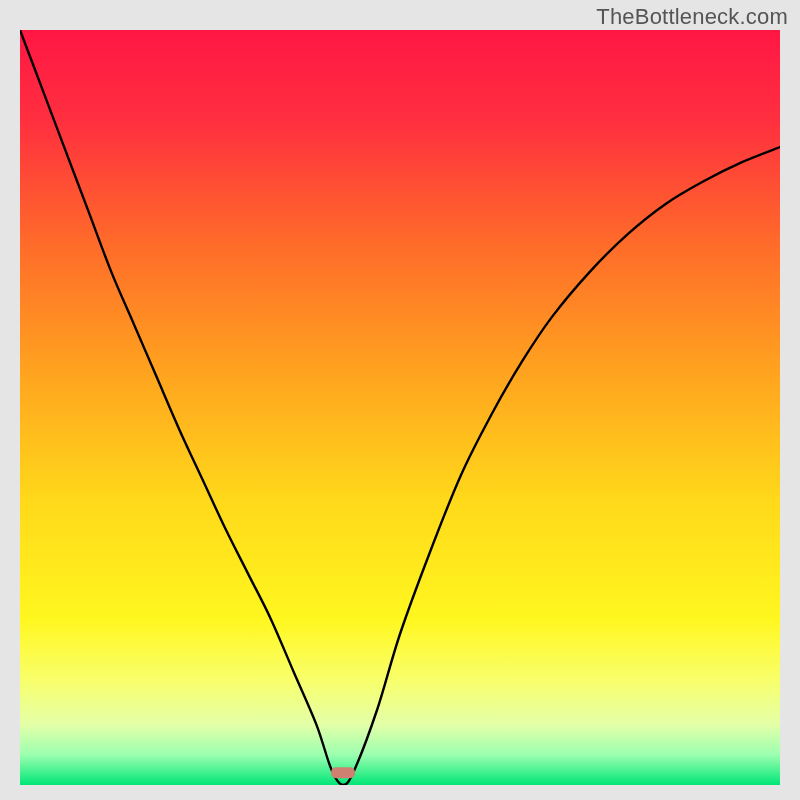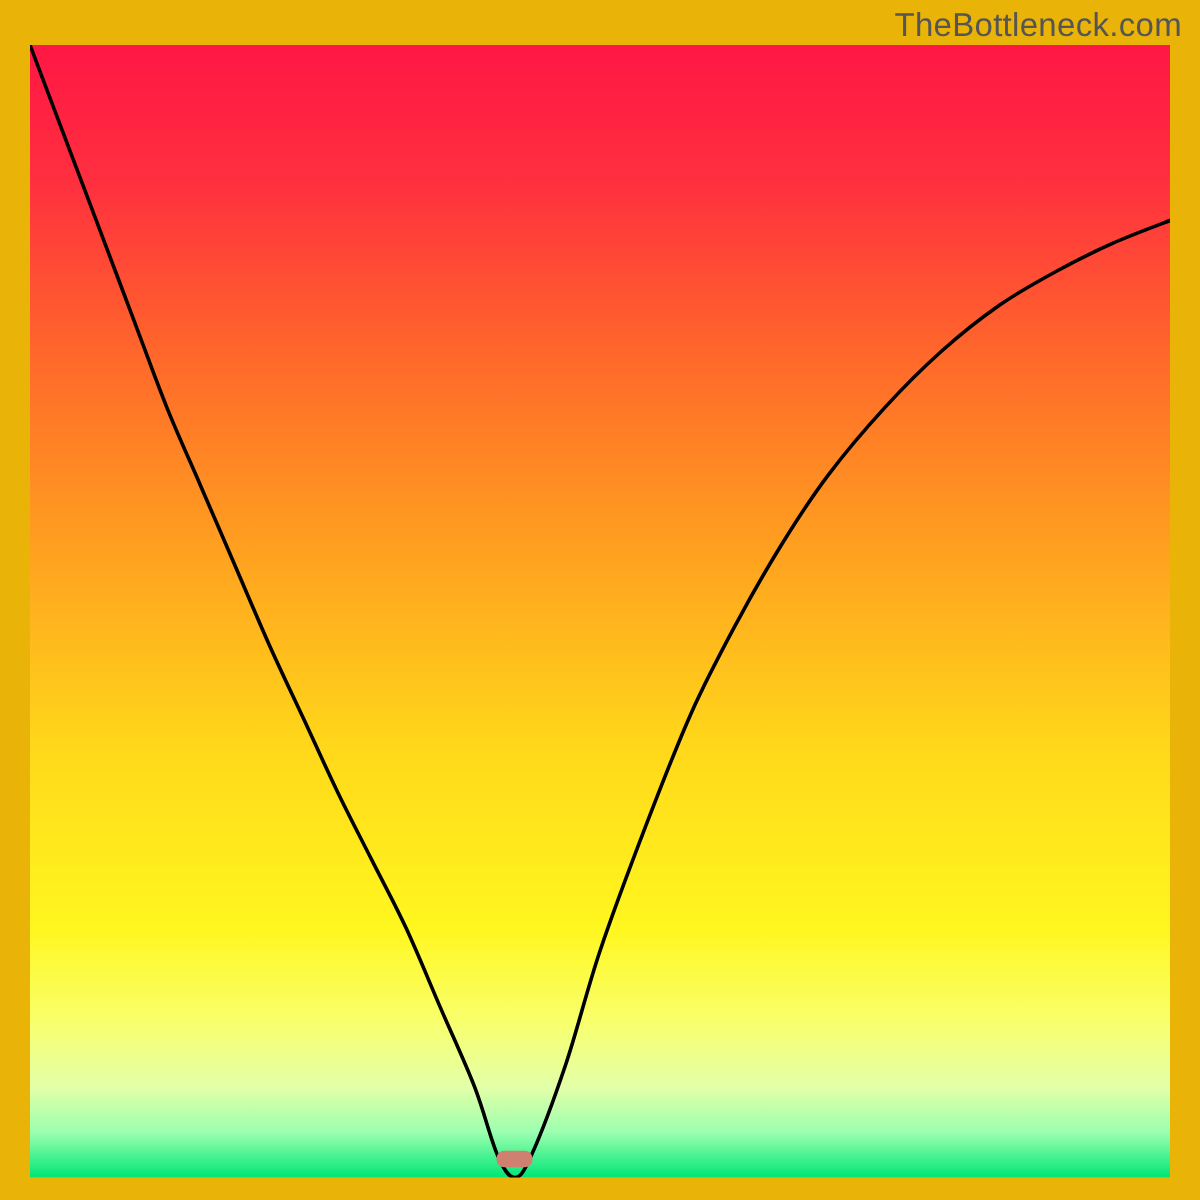--- a/index.html
+++ b/index.html
@@ -8,21 +8,21 @@
     width: 800px;
     height: 800px;
     background: #000;
     overflow: hidden;
     font-family: Arial, Helvetica, sans-serif;
   }
   .frame {
     position: relative;
     width: 800px;
     height: 800px;
-    background: #eab308;
+    background: #e5e5e5;
   }
   .watermark {
     position: absolute;
     top: 4px;
     right: 12px;
     color: #555;
     font-size: 22px;
     font-weight: 400;
     letter-spacing: 0.2px;
     z-index: 3;

